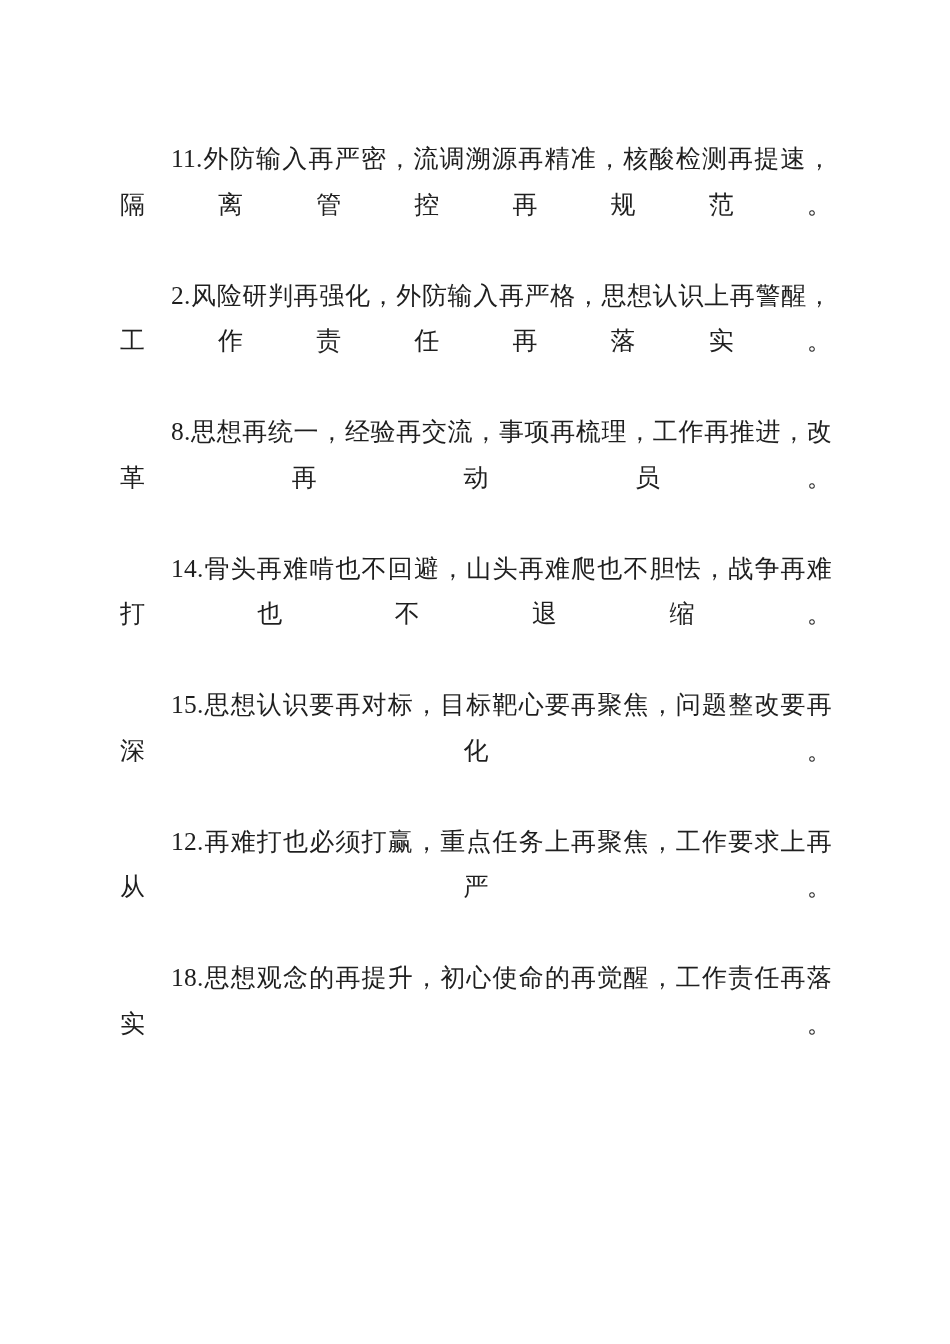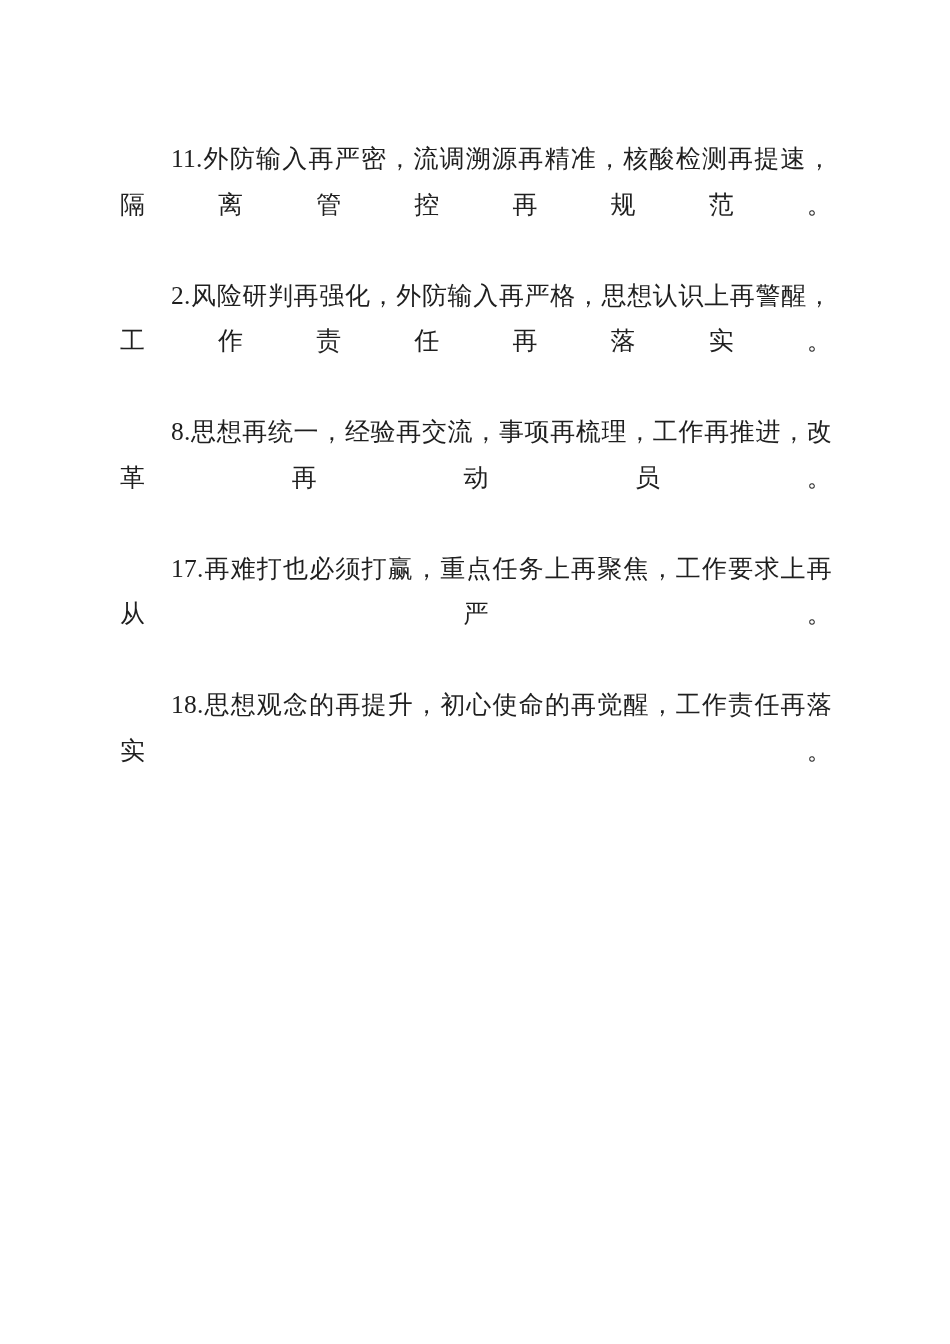--- a/index.html
+++ b/index.html
@@ -61,16 +61,18 @@
 </style>
 </head>
 <body style="background: rgb(255, 255, 255);">
 
 <div class="page">
   <div class="content" id="body-root">
 
   <p class="para"><span class="num">11.</span><span class="cn">外防输入再严密，流调溯源再精准，核酸检测再提速，隔离管控再规范。</span></p>
       <p class="para"><span class="num">2.</span><span class="cn">风险研判再强化，外防输入再严格，思想认识上再警醒，工作责任再落实。</span></p>
       <p class="para"><span class="num">8.</span><span class="cn">思想再统一，经验再交流，事项再梳理，工作再推进，改革再动员。</span></p>
-      <p class="para"><span class="num">17.</span><span class="cn">再难打也必须打赢，重点任务上再聚焦，工作要求上再从严。</span></p>
+      <p class="para"><span class="num">14.</span><span class="cn">骨头再难啃也不回避，山头再难爬也不胆怯，战争再难打也不退缩。</span></p>
+      <p class="para"><span class="num">15.</span><span class="cn">思想认识要再对标，目标靶心要再聚焦，问题整改要再深化。</span></p>
+      <p class="para"><span class="num">12.</span><span class="cn">再难打也必须打赢，重点任务上再聚焦，工作要求上再从严。</span></p>
       <p class="para"><span class="num">18.</span><span class="cn">思想观念的再提升，初心使命的再觉醒，工作责任再落实。</span></p>
     </div>
 </div>
 
 </body></html>

